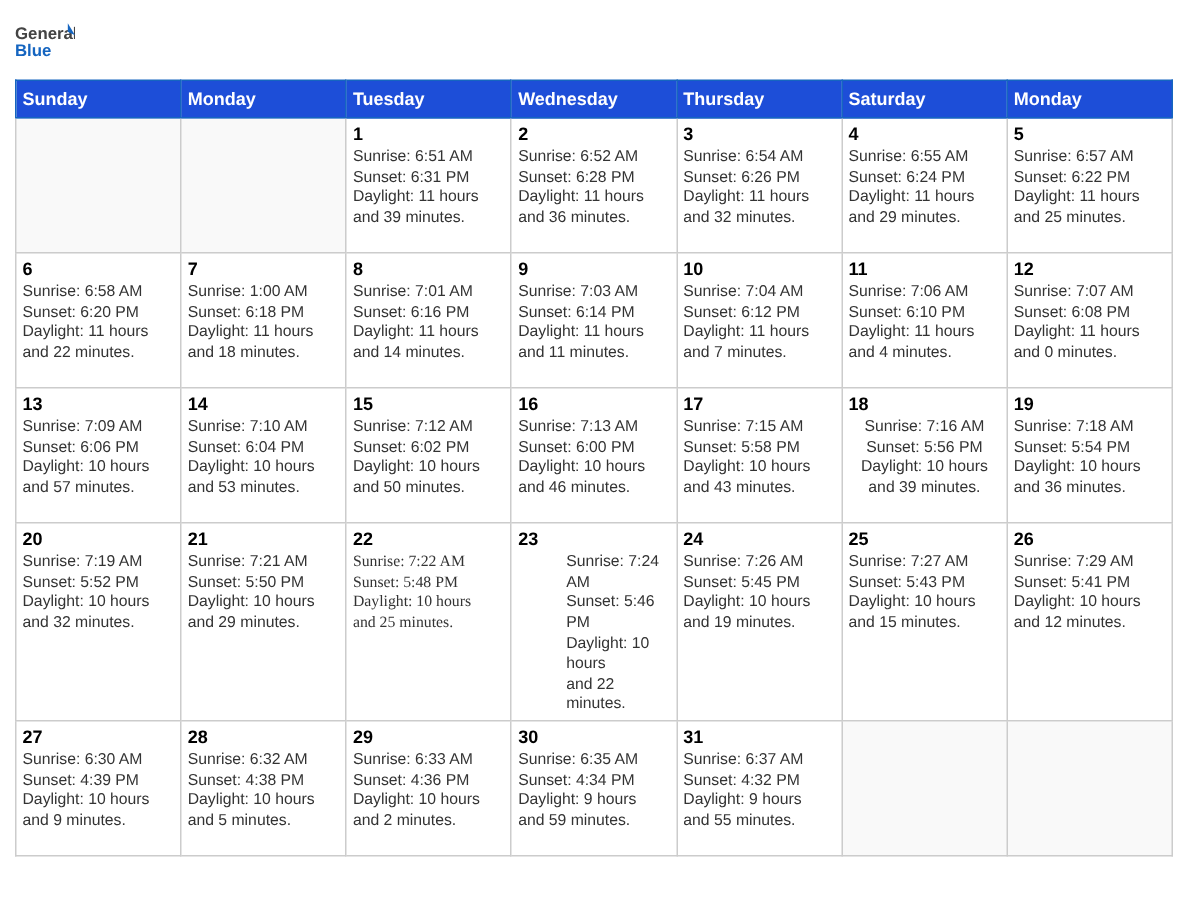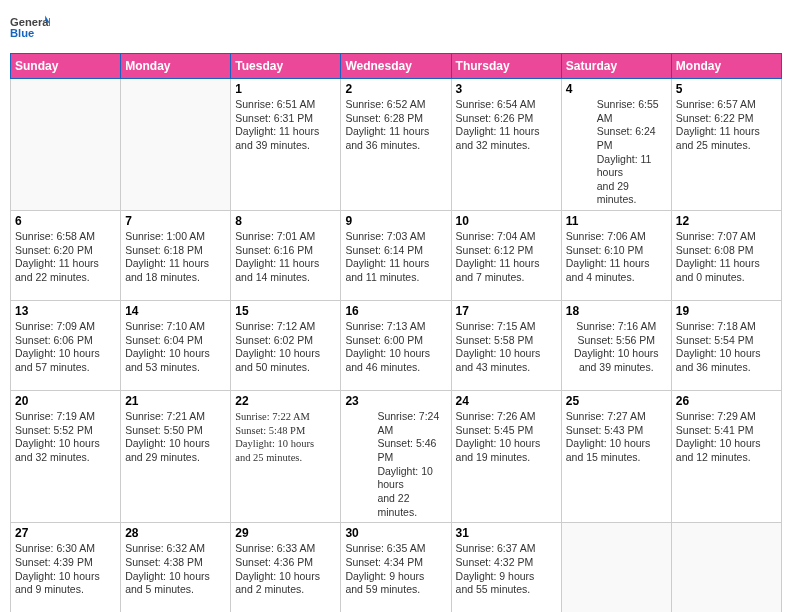--- a/index.html
+++ b/index.html
@@ -38,21 +38,21 @@
     .subtitle {
       font-size: 16px;
       color: #555;
     }
     .calendar {
       width: 100%;
       border-collapse: collapse;
       font-size: 11px;
     }
     .calendar th {
-      background-color: #ec4899;
+      background-color: #1d4ed8;
       color: #fff;
       text-align: left;
       padding: 5px 4px;
       font-size: 12px;
       border: 1px solid #1565c0;
     }
     .calendar td {
       border: 1px solid #ccc;
       vertical-align: top;
       padding: 3px 4px;
@@ -124,21 +124,21 @@
         </td>
         <td>
           <span class="day-number">3</span>
           <div class="day-info" style="white-space: pre-line;">Sunrise: 6:54 AM
 Sunset: 6:26 PM
 Daylight: 11 hours
 and 32 minutes.</div>
         </td>
         <td>
           <span class="day-number">4</span>
-          <div class="day-info" style="white-space: pre-line; margin-left: 31px;">Sunrise: 6:55 AM
+          <div class="day-info" style="white-space: pre-line;">Sunrise: 6:55 AM
 Sunset: 6:24 PM
 Daylight: 11 hours
 and 29 minutes.</div>
         </td>
         <td>
           <span class="day-number">5</span>
           <div class="day-info" style="white-space: pre-line;">Sunrise: 6:57 AM
 Sunset: 6:22 PM
 Daylight: 11 hours
 and 25 minutes.</div>

